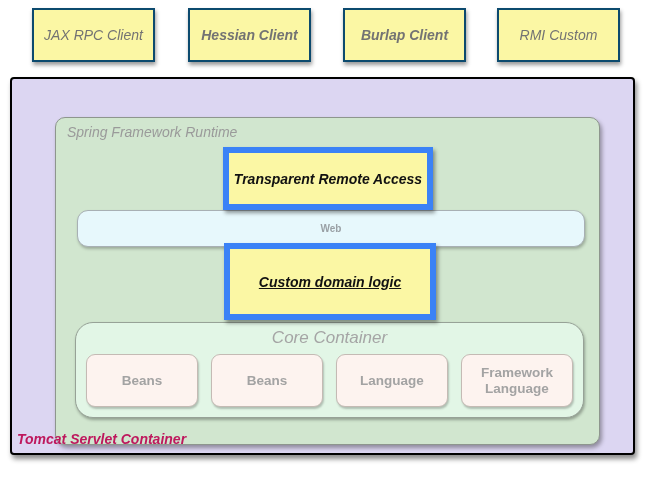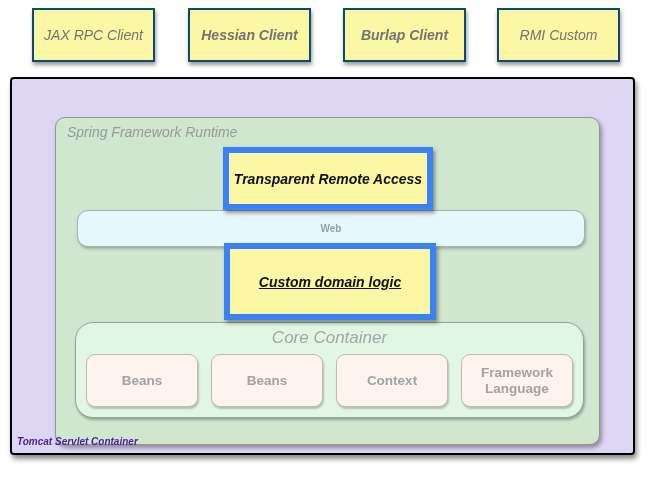--- a/index.html
+++ b/index.html
@@ -50,22 +50,22 @@
     border-radius: 4px;
     box-shadow: 2px 4px 5px rgba(0,0,0,0.45);
     box-sizing: border-box;
   }
   .tomcat-label {
     position: absolute;
     left: 5px;
     bottom: 6px;
     font-weight: bold;
     font-style: italic;
-    font-size: 10px;
-    color: #4c1d95;
+    font-size: 14px;
+    color: #be185d;
     white-space: nowrap;
   }
 
   
   .runtime {
     position: absolute;
     left: 43px;
     top: 38px;
     width: 545px;
     height: 328px;
@@ -215,21 +215,21 @@
       <div class="core">
         <div class="core-label">Core Container</div>
         <div class="modules">
           <div class="module">
             <span>Beans</span>
           </div>
           <div class="module">
             <span>Beans</span>
           </div>
           <div class="module">
-            <span>Context</span>
+            <span>Language</span>
           </div>
           <div class="module">
             <span>Framework Language</span>
           </div>
         </div>
       </div>
     </div>
 
     <div class="tomcat-label">Tomcat Servlet Container</div>
   </div>

